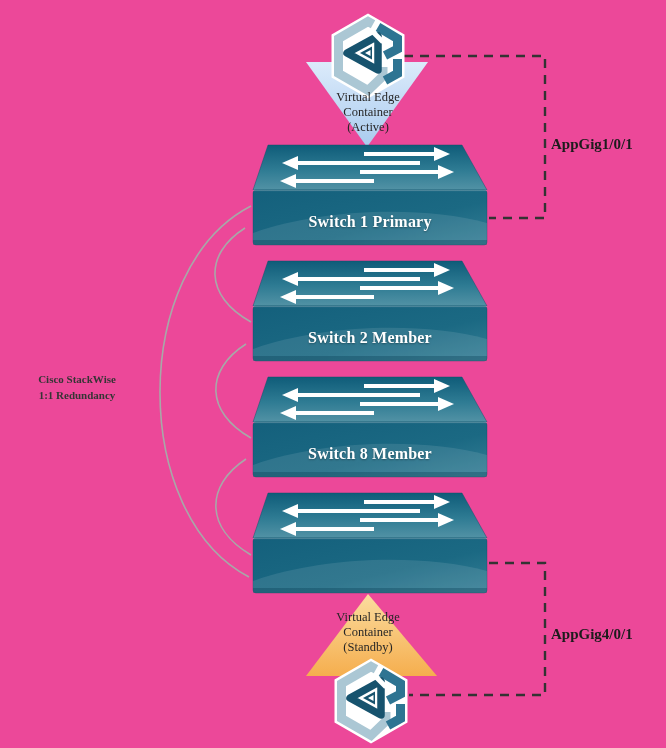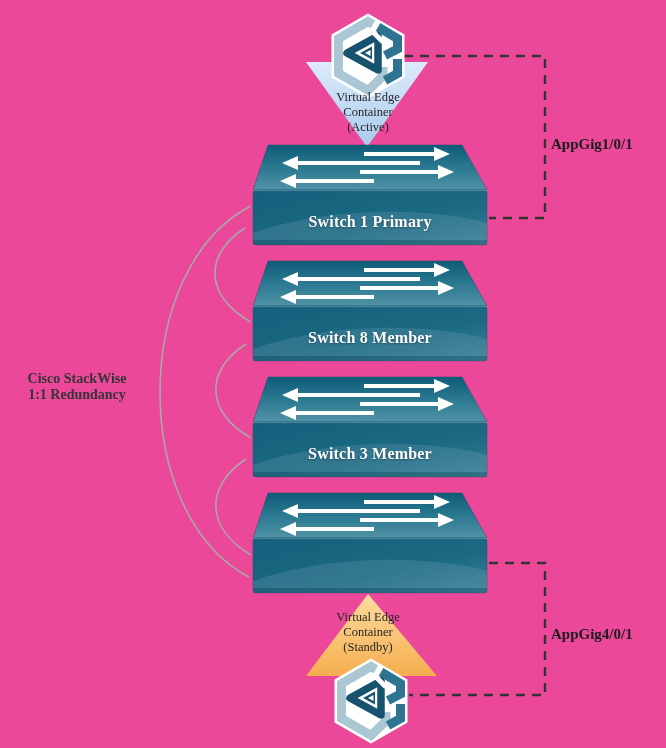--- a/index.html
+++ b/index.html
@@ -15,21 +15,21 @@
   }
   .funnel-lbl.active{top:90px;}
   .funnel-lbl.standby{top:610px;}
   .sw-label{
     position:absolute;left:253px;width:234px;text-align:center;
     color:#ffffff;font-weight:bold;font-size:16px;line-height:18px;
     text-shadow:0 1px 2px rgba(0,0,0,0.35);letter-spacing:.2px;
   }
   .stackwise-lbl{
     left:12px;top:371px;width:130px;text-align:center;
-    font-weight:bold;font-size:14px;line-height:16px;color:#353535;
+    font-weight:bold;font-size:11px;line-height:16px;color:#353535;
   }
   .port-lbl{
     left:551px;font-weight:bold;font-size:15px;color:#1c1c1c;white-space:nowrap;
   }
   .port-lbl.top{top:136px;}
   .port-lbl.bottom{top:626px;text-align:right;}
 </style>
 </head>
 <body>
 
@@ -108,22 +108,22 @@
   </svg>
 
   <div class="lbl funnel-lbl active">Virtual Edge
 Container
 (Active)</div>
   <div class="lbl funnel-lbl standby">Virtual Edge
 Container
 (Standby)</div>
 
   <div class="sw-label" style="top:213px">Switch 1 Primary</div>
-  <div class="sw-label" style="top:329px">Switch 8 Member</div>
-  <div class="sw-label" style="top:445px">Switch 3 Member</div>
+  <div class="sw-label" style="top:329px">Switch 2 Member</div>
+  <div class="sw-label" style="top:445px">Switch 8 Member</div>
 
   <div class="lbl stackwise-lbl">Cisco StackWise
 1:1 Redundancy</div>
 
   <div class="lbl port-lbl top">AppGig1/0/1</div>
   <div class="lbl port-lbl bottom">AppGig4/0/1</div>
 
 </div>
 
 </body></html>

